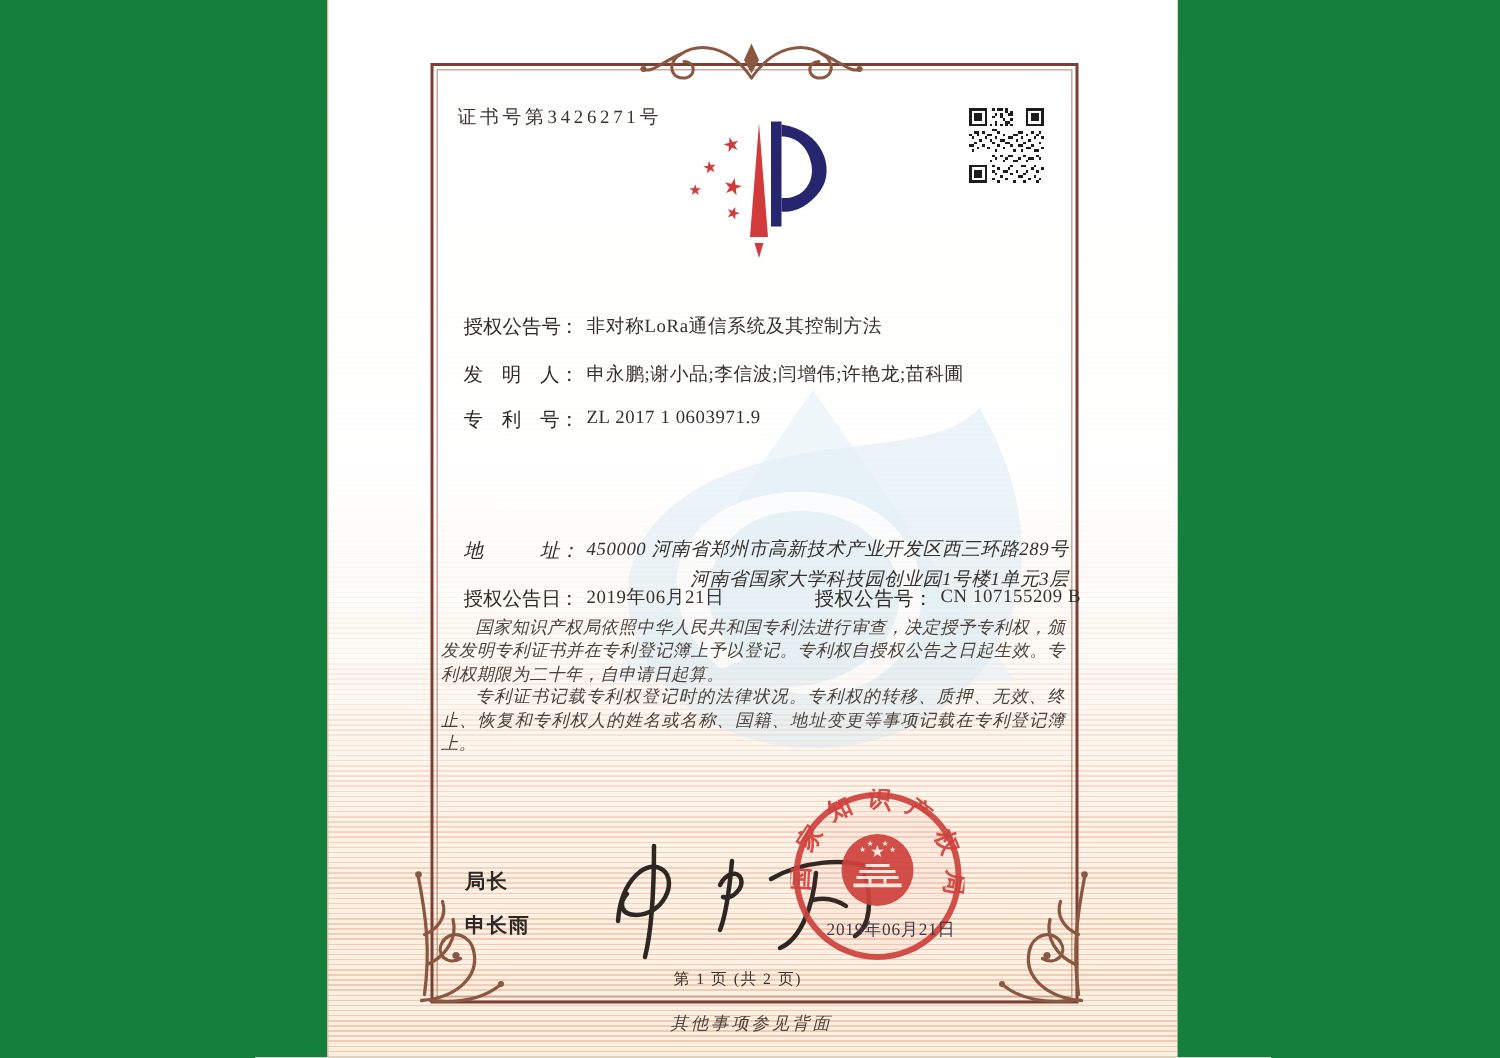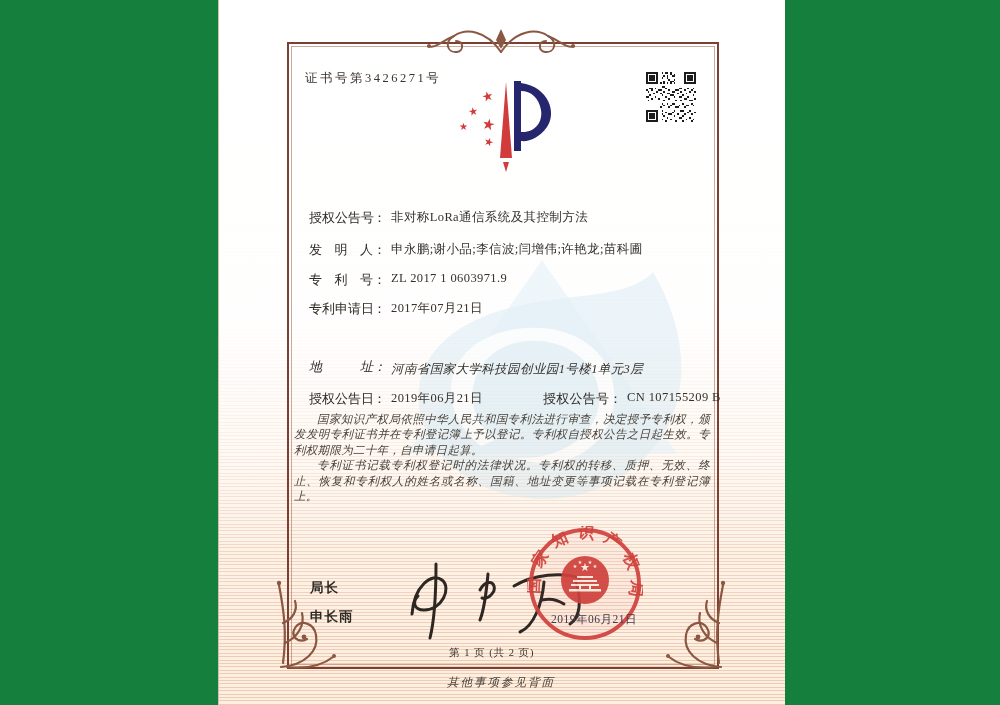--- a/index.html
+++ b/index.html
@@ -229,25 +229,22 @@
 
     <div class="frow" style="top:209px;">
       <span class="flabel">授权公告号</span><span class="fcolon">：</span><span class="fval">非对称LoRa通信系统及其控制方法</span>
     </div>
     <div class="frow" style="top:241px;">
       <span class="flabel">发明人</span><span class="fcolon">：</span><span class="fval">申永鹏;谢小品;李信波;闫增伟;许艳龙;苗科圃</span>
     </div>
     <div class="frow" style="top:271px;">
       <span class="flabel">专利号</span><span class="fcolon">：</span><span class="fval">ZL 2017 1 0603971.9</span>
     </div>
-    <div class="frow" style="top:300px;">
-      <span class="flabel">专利申请日</span><span class="fcolon">：</span><span class="fval">2017年07月21日</span>
-    </div>
     <div class="frow" style="top:358px;font-style:italic;">
-      <span class="flabel">地址</span><span class="fcolon">：</span><span class="fval"><span style="display:block;" class="addr2">河南省国家大学科技园创业园1号楼1单元3层</span></span>
+      <span class="flabel">地址</span><span class="fcolon">：</span><span class="fval"><span style="display:block;">450000 河南省郑州市高新技术产业开发区西三环路289号</span><span style="display:block;" class="addr2">河南省国家大学科技园创业园1号楼1单元3层</span></span>
     </div>
     <div class="frow" style="top:390px;">
       <span class="flabel">授权公告日</span><span class="fcolon">：</span><span class="fval">2019年06月21日</span>
       <span class="pair2">
         <span class="flabel">授权公告号</span><span class="fcolon">：</span><span class="fval">CN 107155209 B</span>
       </span>
     </div>
 
     <div class="paras">
       <p>国家知识产权局依照中华人民共和国专利法进行审查，决定授予专利权，颁发发明专利证书并在专利登记簿上予以登记。专利权自授权公告之日起生效。专利权期限为二十年，自申请日起算。</p>

